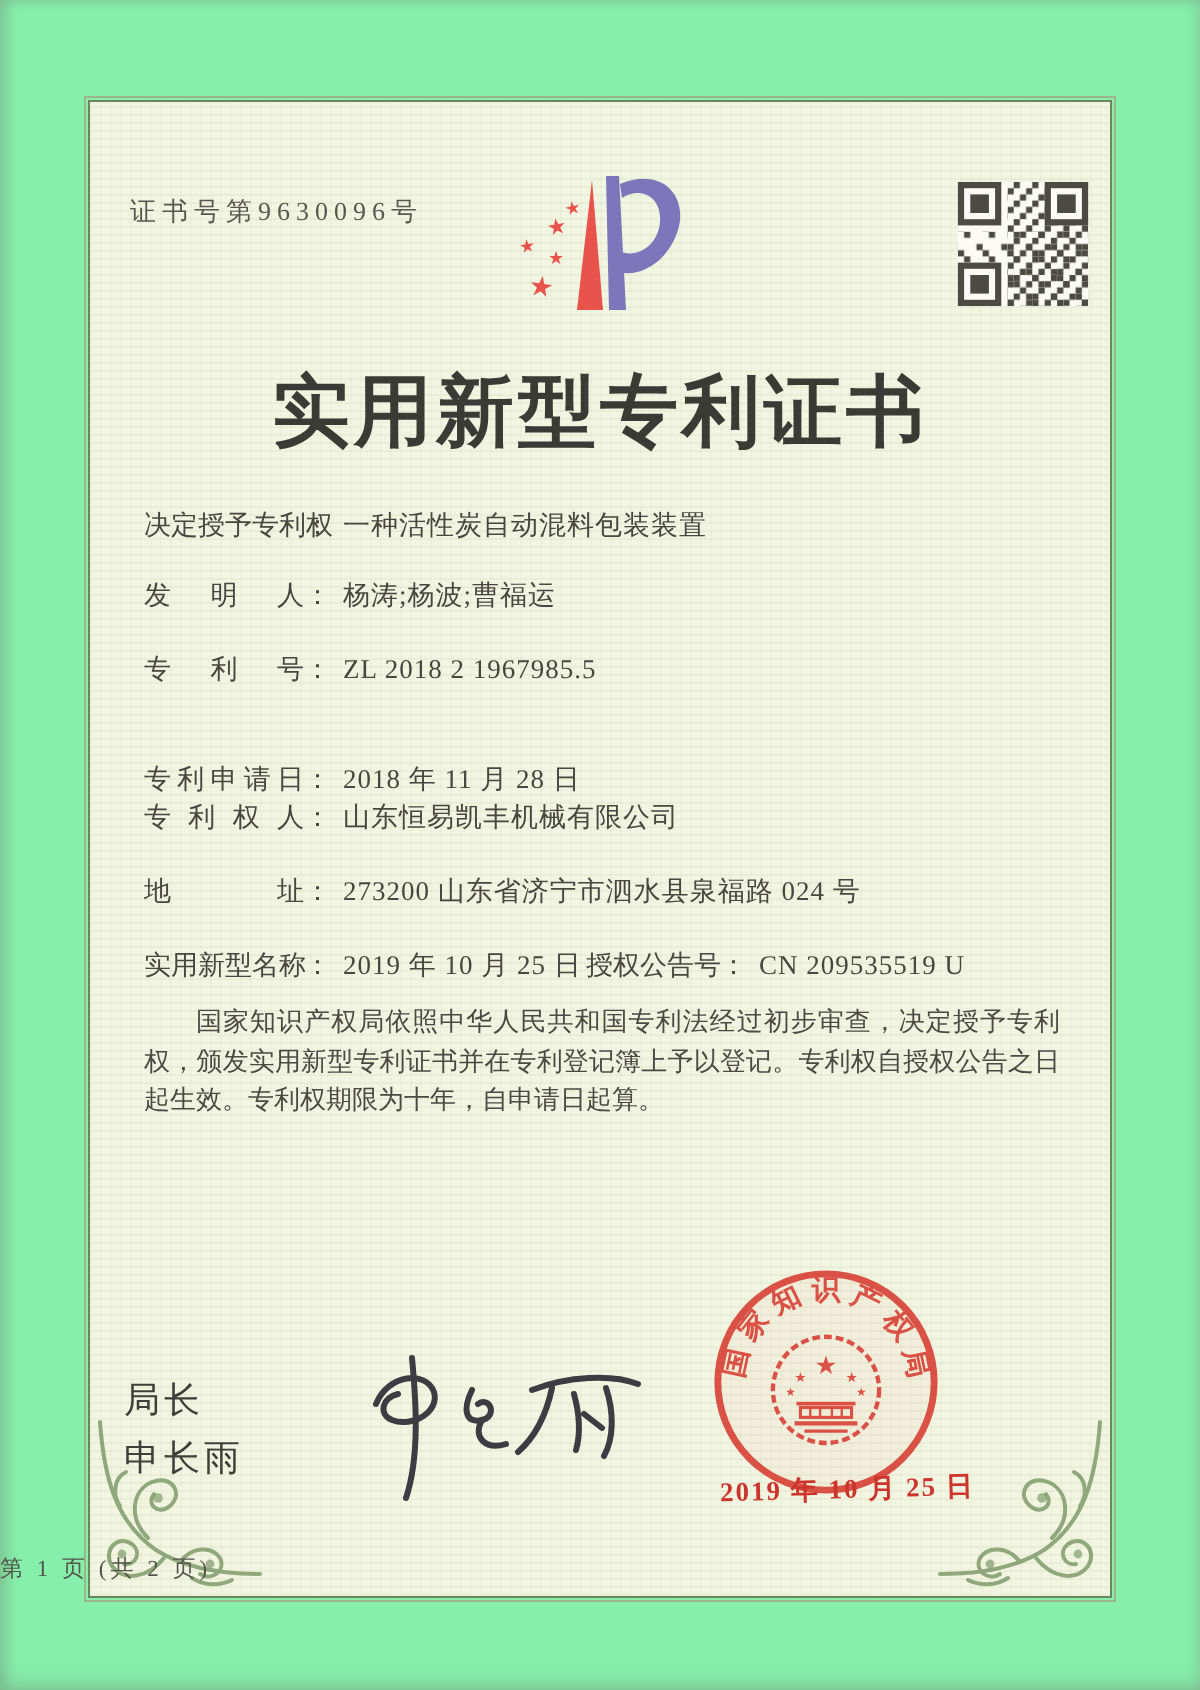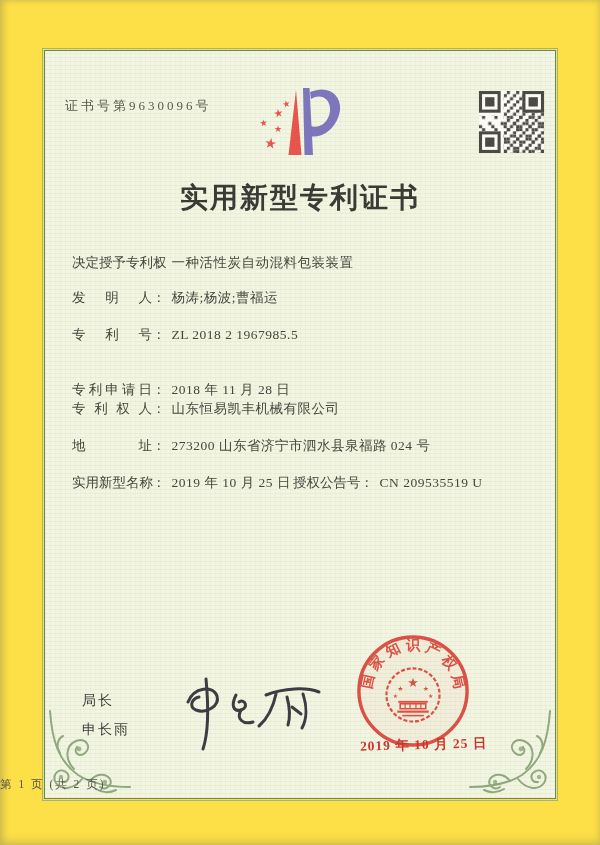--- a/index.html
+++ b/index.html
@@ -1,18 +1,18 @@
 <!DOCTYPE html>
 <html><head>
 <meta charset="utf-8">
 <style>
   html,body{margin:0;padding:0;background:#dddbd2;}
   .page{
     position:relative;width:600px;height:845px;margin:0 auto;
-    background:#fde047;
+    background:#86efac;
     box-shadow:inset 4px 0 6px rgba(110,108,96,.22), inset 0 -5px 8px rgba(110,108,96,.18), inset -2px 2px 4px rgba(140,138,125,.12);
     font-family:"Liberation Serif","DejaVu Serif",serif;
     color:#45453f;overflow:hidden;
   }
   .frame{
     position:absolute;left:42px;top:48px;width:514px;height:751px;
     border:1px solid #9db588;
   }
   .frame-inner{
     position:absolute;left:1px;top:1px;right:1px;bottom:1px;
@@ -20,35 +20,35 @@
     background-color:#f3f5e3;
     background-image:
       repeating-linear-gradient(0deg, rgba(170,192,138,.13) 0 1px, transparent 1px 4px),
       repeating-linear-gradient(90deg, rgba(170,192,138,.08) 0 1px, transparent 1px 5px);
   }
   .cert-no{position:absolute;left:65px;top:97px;font-size:13px;letter-spacing:3px;color:#58584f;}
   .logo{position:absolute;left:252px;top:85px;width:92px;height:84px;}
   .qr{position:absolute;left:478px;top:91px;width:67px;height:62px;}
   .title{
     position:absolute;left:0;top:179px;width:100%;text-align:center;
-    font-size:28px;font-weight:700;letter-spacing:2px;color:#3b3b36;
+    font-size:39px;font-weight:700;letter-spacing:2px;color:#3b3b36;
   }
   .fields{position:absolute;left:72px;top:0;width:470px;font-size:13.5px;color:#47473f;}
   .frow{position:absolute;left:0;white-space:nowrap;}
   .flabel{display:inline-block;width:80px;text-align:justify;text-align-last:justify;vertical-align:bottom;}
   .fcolon{display:inline-block;margin-right:6px;}
   .fval{letter-spacing:.5px;}
   .frow2{position:absolute;left:221px;top:0;white-space:nowrap;font-family:Liberation Serif, serif;}
   .frow2 .flabel{width:67px;}
   .body-text{
     position:absolute;left:72px;top:501px;width:458px;
     font-size:13px;line-height:19.5px;text-align:justify;color:#4a4a42;
   }
   .body-text p{margin:0;text-indent:2em;}
-  .issuer{position:absolute;left:62px;top:686px;font-size:14px;line-height:29px;letter-spacing:2px;color:#3f3f3a;margin-left:20px;}
+  .issuer{position:absolute;left:62px;top:686px;font-size:18px;line-height:29px;letter-spacing:2px;color:#3f3f3a;}
   .sig{position:absolute;left:160px;top:662px;width:170px;height:95px;}
   .seal{position:absolute;left:354px;top:632px;width:118px;height:118px;opacity:.93;}
   .seal-date{
     position:absolute;left:360px;top:736px;font-size:13.5px;font-weight:600;
     color:#cc352c;letter-spacing:1px;transform:rotate(-1.5deg);white-space:nowrap;
   }
   .page-ind{position:absolute;left:0;top:777px;width:100%;font-size:11.5px;letter-spacing:2px;color:#55554d;}
   .back-note{position:absolute;left:0;top:846px;width:100%;text-align:center;font-size:12.5px;letter-spacing:2px;color:#4c4c45;}
   .flourish{position:absolute;width:92px;height:95px;}
   .fl-bl{left:44px;top:703px;}
@@ -159,20 +159,21 @@
     </div>
     <div class="frow" style="top:474px;width:470px">
       <span class="flabel">实用新型名称</span><span class="fcolon">：</span><span class="fval">2019 年 10 月 25 日</span>
       <span class="frow2">
         <span class="flabel">授权公告号</span><span class="fcolon">：</span><span class="fval">CN 209535519 U</span>
       </span>
     </div>
   </div>
 
   <div class="body-text">
+    <p>国家知识产权局依照中华人民共和国专利法经过初步审查，决定授予专利权，颁发实用新型专利证书并在专利登记簿上予以登记。专利权自授权公告之日起生效。专利权期限为十年，自申请日起算。</p>
   </div>
 
   <div class="issuer">
     <div>局长</div>
     <div>申长雨</div>
   </div>
 
   <svg class="sig" viewBox="0 0 170 95">
     <g fill="none" stroke="#3c3c42" stroke-width="3" stroke-linecap="round" stroke-linejoin="round">
       <path d="M28,40 C34,25 53,23 57,34 C60,44 46,52 36,48 C29,45 31,37 39,35"></path>

